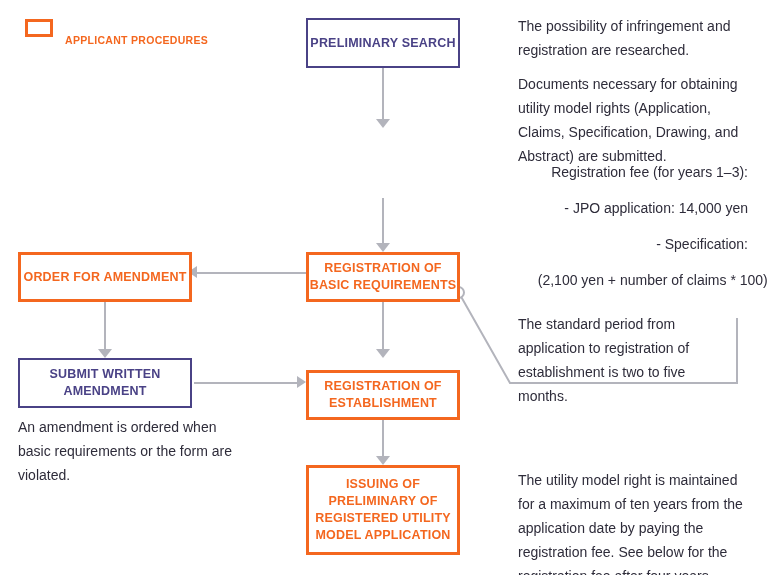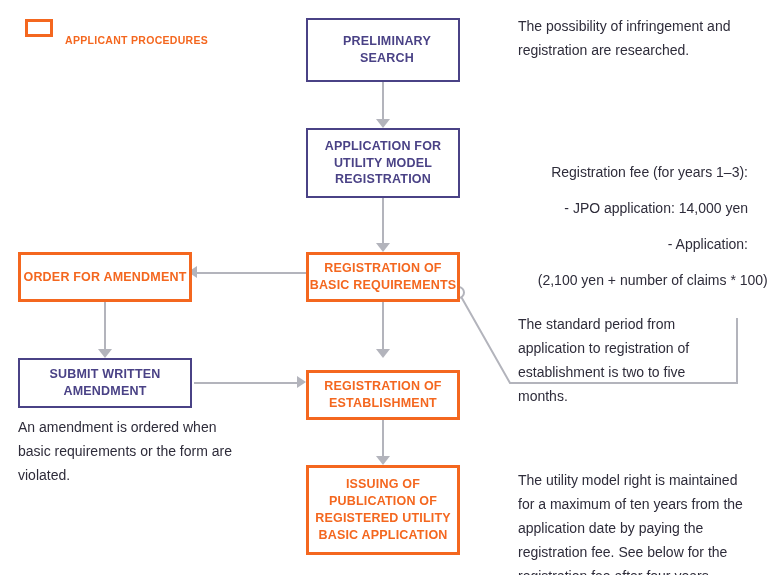--- a/index.html
+++ b/index.html
@@ -46,21 +46,21 @@
     justify-content: center;
     text-align: center;
     font-weight: bold;
     font-size: 12.5px;
     line-height: 1.35;
     letter-spacing: 0.2px;
   }
   .node.orange { border: 3px solid #F4671F; color: #F4671F; }
   .node.navy   { border: 2px solid #4A4286; color: #4A4286; }
 
-  #node-preliminary-search        { left: 306px; top: 18px;  width: 154px; height: 64px; padding-left: 8px; }
+  #node-preliminary-search        { left: 306px; top: 18px;  width: 154px; height: 50px; }
   #node-application-registration  { left: 306px; top: 128px; width: 154px; height: 70px; }
   #node-examination-basic         { left: 306px; top: 252px; width: 154px; height: 50px; }
   #node-registration-establish    { left: 306px; top: 358px; width: 154px; height: 50px; margin-top: 12px; }
   #node-issuing-publication       { left: 306px; top: 465px; width: 154px; height: 90px; }
   #node-order-amendment           { left: 18px;  top: 252px; width: 174px; height: 50px; }
   #node-submit-amendment          { left: 18px;  top: 358px; width: 174px; height: 50px; }
 
   
   .connector { position: absolute; background: #B3B4BC; }
   .v-line { width: 2px; }
@@ -148,52 +148,50 @@
 
   <svg style="position:absolute; left:0; top:0; width:768px; height:575px; pointer-events:none;">
     <polyline points="459,293 510,383 737,383 737,318" fill="none" stroke="#B3B4BC" stroke-width="2"></polyline>
   </svg>
   <div class="callout-dot" style="left:452px; top:286px;"></div>
 
   <div class="node navy" id="node-preliminary-search">
     <span>PRELIMINARY SEARCH</span>
   </div>
 
-  <div class="node navy" id="node-application-registration">
-    <span>APPLICATION FOR UTILITY MODEL REGISTRATION</span>
-  </div>
 
   <div class="node orange" id="node-examination-basic">
     <span>REGISTRATION OF BASIC REQUIREMENTS</span>
   </div>
 
   <div class="node orange" id="node-registration-establish">
     <span>REGISTRATION OF ESTABLISHMENT</span>
   </div>
 
   <div class="node orange" id="node-issuing-publication">
-    <span>ISSUING OF PUBLICATION OF REGISTERED UTILITY BASIC APPLICATION</span>
+    <span>ISSUING OF PRELIMINARY OF REGISTERED UTILITY MODEL APPLICATION</span>
   </div>
 
   <div class="node orange" id="node-order-amendment">
     <span>ORDER FOR AMENDMENT</span>
   </div>
 
   <div class="node navy" id="node-submit-amendment">
     <span>SUBMIT WRITTEN AMENDMENT</span>
   </div>
 
   <div class="note" id="note-search">
     <p>The possibility of infringement and registration are researched.</p>
+    <p>Documents necessary for obtaining utility model rights (Application, Claims, Specification, Drawing, and Abstract) are submitted.</p>
   </div>
 
   <div class="note" id="note-fees">
     <p class="tight">Registration fee (for years 1–3):</p>
     <p class="tight">- JPO application: 14,000 yen</p>
-    <p class="tight">- Application:</p>
+    <p class="tight">- Specification:</p>
     <p class="tight" style="white-space:pre">  (2,100 yen + number of claims * 100) * 3</p>
   </div>
 
   <div class="note" id="note-standard-period">
     <p>The standard period from application to registration of establishment is two to five months.</p>
   </div>
 
   <div class="note" id="note-maintenance">
     <p>The utility model right is maintained for a maximum of ten years from the application date by paying the registration fee. See below for the registration fee after four years.</p>
   </div>

